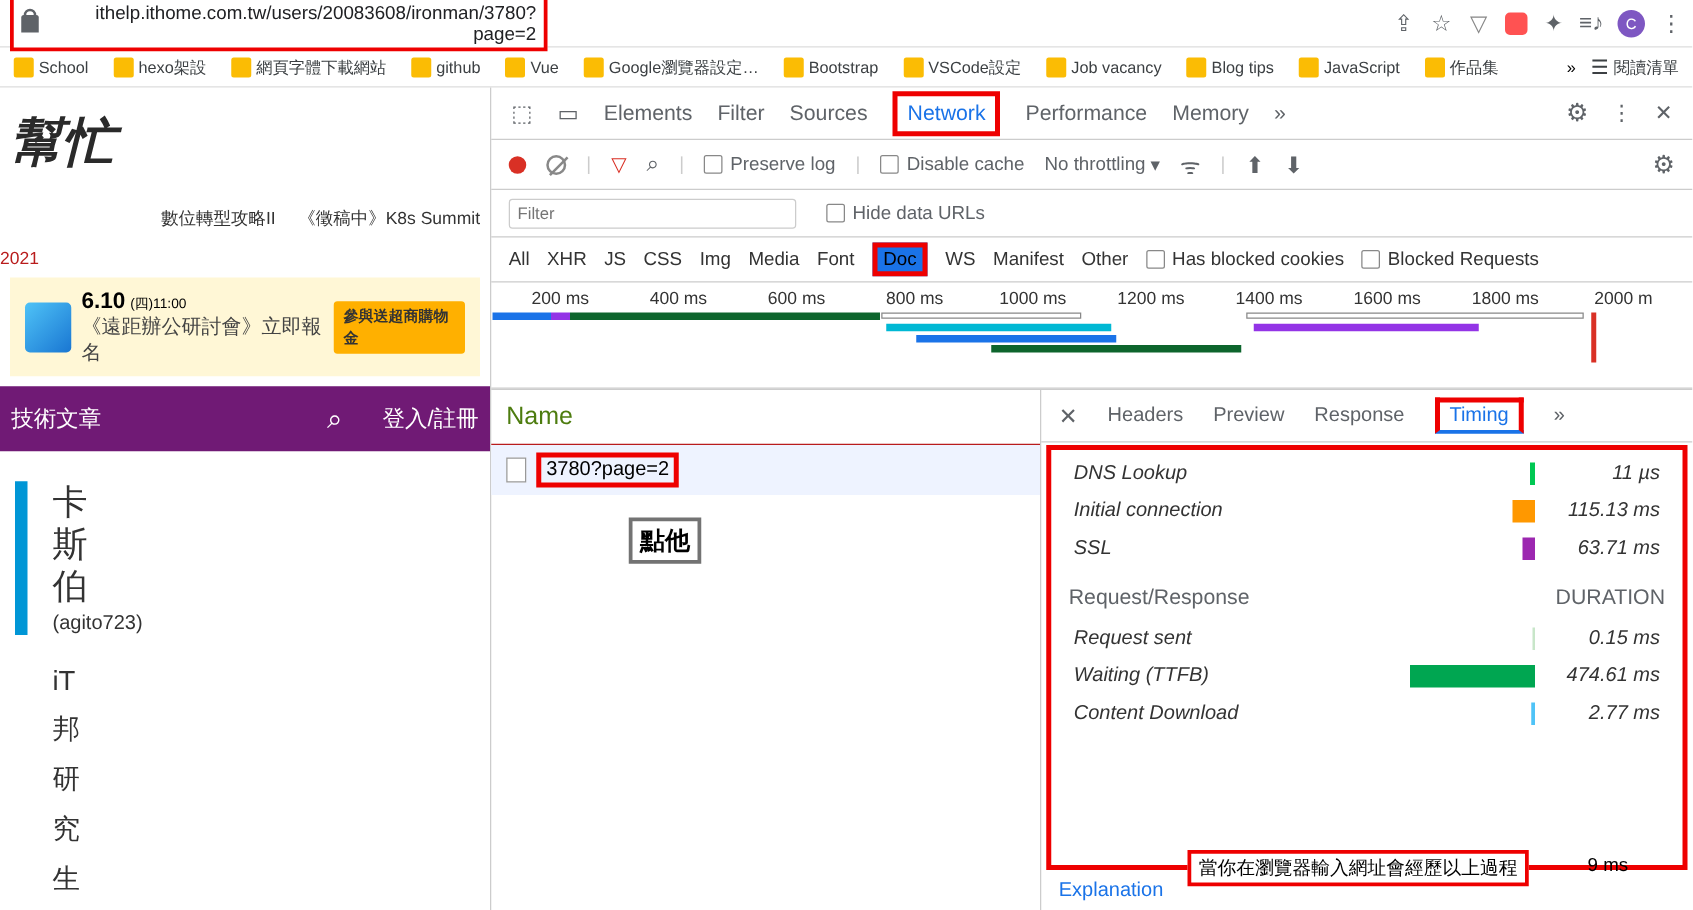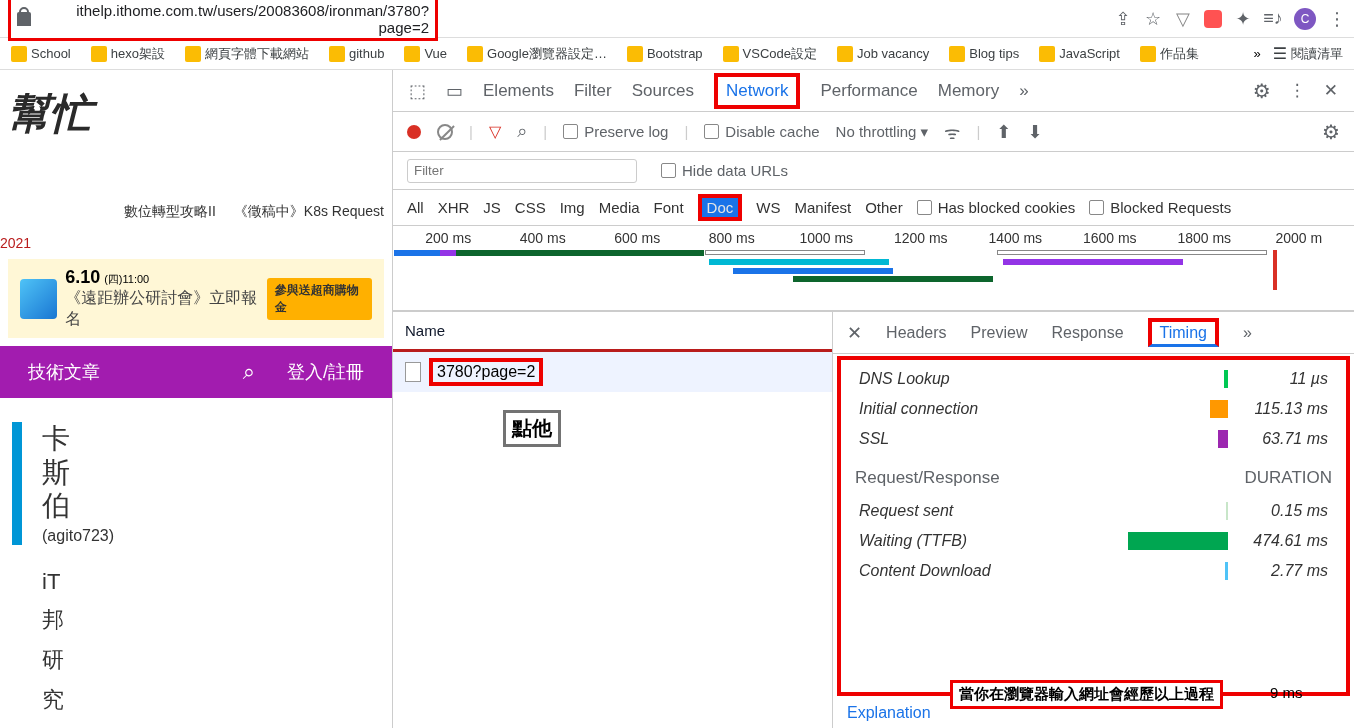--- a/index.html
+++ b/index.html
@@ -16,28 +16,28 @@
 .avatar { width: 22px; height: 22px; border-radius: 50%; background: #7e57c2; color: #fff; display: flex; align-items: center; justify-content: center; font-size: 12px; }
 
 .bookmarks { height: 32px; display: flex; align-items: center; padding: 0 3px; gap: 4px; border-bottom: 1px solid #ddd; font-size: 13px; }
 .bm { display: flex; align-items: center; gap: 4px; padding: 2px 8px; color: #3c4043; }
 .bm-icon { width: 16px; height: 16px; background: #fbbc04; border-radius: 2px; }
 .bm-spacer { flex: 1; }
 
 .main { display: flex; height: calc(100% - 70px); }
 .left { width: 393px; border-right: 1px solid #ccc; overflow: hidden; }
 .logo { font-size: 42px; font-weight: 900; font-style: italic; padding: 16px 8px; color: #2a2a2a; }
-.tags { padding: 8px; display: flex; gap: 18px; align-items: flex-start; justify-content: flex-end; margin-top: 37px; }
+.tags { padding: 8px; display: flex; gap: 18px; align-items: flex-start; justify-content: flex-end; }
 .tag { font-size: 14px; color: #333; }
 .tag2 { font-size: 14px; color: #b91c1c; text-align: left; margin-top: 6px; }
 .banner { background: #fff7d6; margin: 8px; padding: 8px 12px; display: flex; align-items: center; gap: 8px; }
 .banner-big { font-weight: 700; font-size: 18px; }
 .banner-sub { font-size: 16px; color: #444; }
 .banner-btn { margin-left: auto; background: #ffb000; color: #333; font-size: 12px; padding: 4px 8px; border-radius: 3px; font-weight: 700; }
-.menubar { background: #a21caf; color: #fff; display: flex; align-items: center; height: 52px; padding: 0 28px; gap: 32px; font-size: 18px; }
+.menubar { background: #701a75; color: #fff; display: flex; align-items: center; height: 52px; padding: 0 9px; gap: 32px; font-size: 18px; }
 .menubar .search { margin-left: auto; }
 .profile { display: flex; margin-top: 24px; }
 .pbar { width: 10px; background: #0096d6; margin-left: 12px; margin-right: 20px; }
 .pname { font-size: 28px; color: #333; line-height: 1.2; }
 .phandle { font-size: 16px; color: #333; margin-top: 4px; }
 .plinks { margin-left: 42px; margin-top: 24px; font-size: 22px; color: #333; }
 .plinks div { margin-bottom: 10px; }
 
 .devtools { flex: 1; display: flex; flex-direction: column; }
 .dt-tabs { height: 42px; display: flex; align-items: center; border-bottom: 1px solid #ccc; gap: 20px; padding: 0 16px; font-size: 17px; color: #5f6368; }
@@ -51,57 +51,57 @@
 .nocircle::after { content: ''; position: absolute; top: 6px; left: -2px; width: 20px; height: 2px; background: #888; transform: rotate(-45deg); }
 .funnel { color: #d93025; font-size: 16px; }
 .chk { display: flex; align-items: center; gap: 6px; }
 .chk-box { width: 15px; height: 15px; border: 1.5px solid #888; border-radius: 2px; }
 .throttling { display: flex; align-items: center; gap: 4px; }
 .wifi { font-size: 18px; }
 
 .filter-row { height: 38px; display: flex; align-items: center; padding: 0 14px; border-bottom: 1px solid #ccc; gap: 24px; color: #5f6368; font-size: 15px; }
 .filter-in { width: 230px; height: 24px; border: 1px solid #ccc; padding: 0 6px; border-radius: 3px; color: #888; }
 .type-row { height: 36px; display: flex; align-items: center; padding: 0 14px; gap: 14px; border-bottom: 1px solid #ccc; font-size: 15px; color: #333; flex-wrap: nowrap; }
-.type-row .doc-box { border: 4px solid #e00; background: #1a73e8; color: #e5e5e5; padding: 1px 5px; }
+.type-row .doc-box { border: 4px solid #e00; background: #1a73e8; color: #000000; padding: 1px 5px; }
 
 .timeline { border-bottom: 1px solid #ccc; padding: 4px 0; }
 .tl-head { display: flex; font-size: 14px; color: #333; padding: 0 8px; }
 .tl-head span { flex: 1; text-align: center; }
 .tl-body { height: 56px; position: relative; margin-top: 4px; }
 .tl-bar { position: absolute; height: 6px; }
 .tl-bar.a1 { left: 1px; width: 310px; top: 0; background: linear-gradient(to right,#1a73e8 0%,#1a73e8 15%,#9334e6 15%,#9334e6 20%,#0d652d 20%,#0d652d 100%); }
 .tl-bar.a2 { left: 312px; width: 160px; top: 0; background: #fff; border: 1px solid #888; height: 5px; }
 .tl-bar.a3 { left: 316px; width: 180px; top: 9px; background: #00b8d4; }
 .tl-bar.a4 { left: 340px; width: 160px; top: 18px; background: #1a73e8; }
 .tl-bar.a5 { left: 400px; width: 200px; top: 26px; background: #0d652d; }
 .tl-bar.a6 { left: 604px; width: 270px; top: 0; background: #fff; border: 1px solid #888; height: 5px; }
 .tl-bar.a7 { left: 610px; width: 180px; top: 9px; background: #9334e6; }
 .tl-bar.a8 { left: 880px; width: 4px; top: 0; height: 40px; background: #d93025; }
 
 .dt-split { display: flex; flex: 1; border-top: 1px solid #ccc; }
 .req-list { width: 440px; border-right: 1px solid #ccc; }
-.req-head { font-size: 15px; color: #0f172a; padding: 10px 12px; border-bottom: 3px solid #b91c1c; }
+.req-head { font-size: 20px; color: #4d7c0f; padding: 10px 12px; border-bottom: 1px solid #b91c1c; }
 .req-item { display: flex; align-items: center; gap: 8px; padding: 6px 12px; background: #eef3ff; }
 .req-icon { width: 16px; height: 20px; background: #fff; border: 1px solid #999; }
 .req-name { border: 4px solid #e00; padding: 1px 4px; font-size: 16px; }
 .annot { border: 3px solid #737373; padding: 2px 6px; font-size: 20px; font-weight: 700; margin: 18px 0 0 110px; display: inline-block; }
 
 .timing-panel { flex: 1; border: 4px solid #e00; margin: 2px 4px; padding: 4px 0; }
 .tp-tabs { display: flex; align-items: center; gap: 24px; padding: 6px 14px; border-bottom: 1px solid #ccc; font-size: 16px; color: #5f6368; }
 .tp-close { font-size: 18px; }
 .tp-tab-sel { border: 4px solid #e00; color: #1a73e8; padding: 2px 8px; border-bottom: 3px solid #1a73e8; }
 .tp-row { display: flex; align-items: center; padding: 6px 18px; font-size: 16px; font-style: italic; }
 .tp-name { flex: 1; color: #333; }
 .tp-bar { width: 40px; height: 18px; }
 .tp-val { width: 100px; text-align: right; color: #333; }
 .sect-head { font-size: 17px; color: #5f6368; padding: 14px 14px 8px; display: flex; }
 .sect-head .r { margin-left: auto; }
 .expl { color: #1a73e8; padding: 6px 14px; font-size: 16px; }
 
-.annot2 { position: absolute; left: 950px; top: 680px; border: 3px solid #e00; padding: 2px 6px; font-weight: 700; font-size: 15px; background: #fff; }
+.annot2 { position: absolute; left: 950px; top: 680px; border: 3px solid #e00; padding: 2px 6px; font-weight: 400; font-size: 15px; background: #fff; }
 .trail { position: absolute; left: 1270px; top: 684px; font-size: 15px; }
 </style>
 </head>
 <body>
 
 <div class="toolbar">
   <div class="url-box">
     <span class="lock-icon"></span>
     <span class="url-text">ithelp.ithome.com.tw/users/20083608/ironman/3780?page=2</span>
   </div>
@@ -172,21 +172,21 @@
       <span style="font-size:16px">☰</span>
       <span>閱讀清單</span>
     </div>
 </div>
 
 <div class="main">
   <div class="left">
     <div class="logo">幫忙</div>
     <div class="tags">
       <span class="tag">數位轉型攻略II</span>
-      <span class="tag">《徵稿中》K8s Request</span>
+      <span class="tag">《徵稿中》K8s Summit</span>
     </div>
     <div class="tag2">2021</div>
     <div class="banner">
       <div style="width:40px;height:40px;background:linear-gradient(135deg,#4fc3f7,#1976d2);border-radius:4px"></div>
       <div>
         <div><span class="banner-big">6.10</span> <span style="font-size:11px">(四)11:00</span></div>
         <div class="banner-sub">《遠距辦公研討會》立即報名</div>
       </div>
       <span class="banner-btn">參與送超商購物金</span>
     </div>

